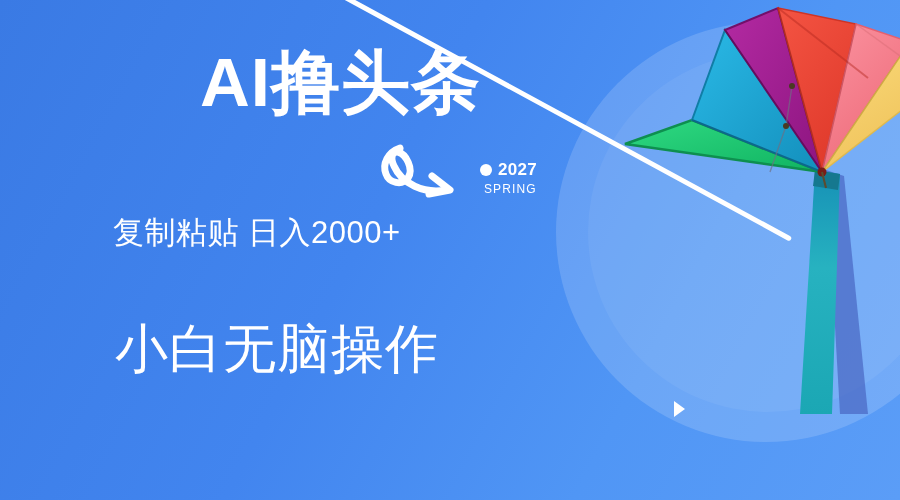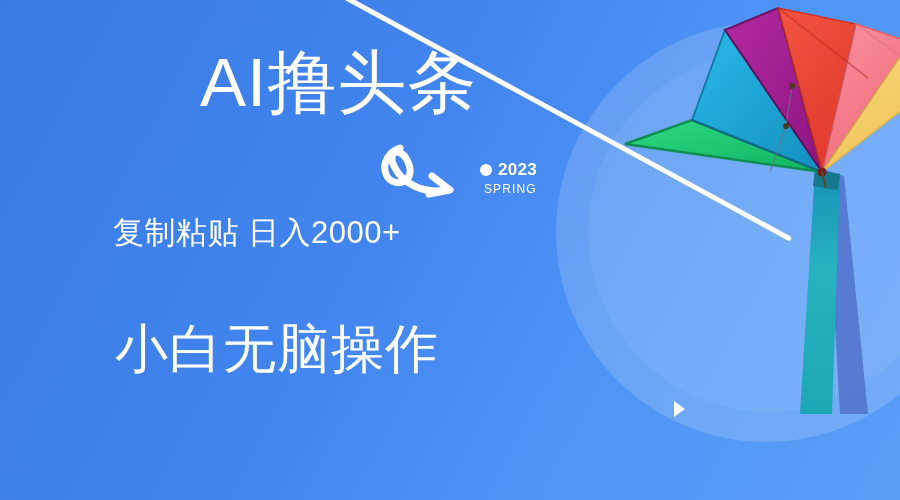--- a/index.html
+++ b/index.html
@@ -34,21 +34,21 @@
   .kite {
     position:absolute; left:600px; top:-6px; width:330px; height:420px;
     pointer-events:none;
   }
   .kite svg { display:block; width:100%; height:100%; overflow:visible; }
   
   .text-block { position:absolute; left:0; top:0; width:620px; height:500px; }
   .title {
     position:absolute; left:200px; top:47px;
     font-size:69px; line-height:1.05; color:#ffffff;
-    letter-spacing:1px; white-space:nowrap; font-weight:400;
+    letter-spacing:1px; white-space:nowrap; font-weight:700;
   }
   .line2 {
     position:absolute; left:113px; top:212px;
     font-size:31px; color:#ffffff; white-space:nowrap; font-weight:400;
     letter-spacing:0.5px;
   }
   .line3 {
     position:absolute; left:115px; top:314px;
     font-size:53px; color:#ffffff; white-space:nowrap; font-weight:400;
     letter-spacing:1px;
@@ -172,21 +172,21 @@
     <div class="title">AI撸头条</div>
 
     <div class="line2">复制粘贴  日入2000+</div>
 
     <div class="line3">小白无脑操作</div>
   </div>
 
   <div class="badge">
     <div class="badge-row">
       <span class="badge-dot"></span>
-      <span class="badge-year">2023</span>
+      <span class="badge-year">2027</span>
     </div>
     <div class="badge-season">SPRING</div>
   </div>
 
   <div class="curly-arrow">
     <svg width="112" height="78" viewBox="0 0 112 78" xmlns="http://www.w3.org/2000/svg">
       <path d="M 28 6
                C 16 10, 10 22, 14 32
                C 17 41, 30 44, 36 36
                C 42 27, 34 12, 26 10

